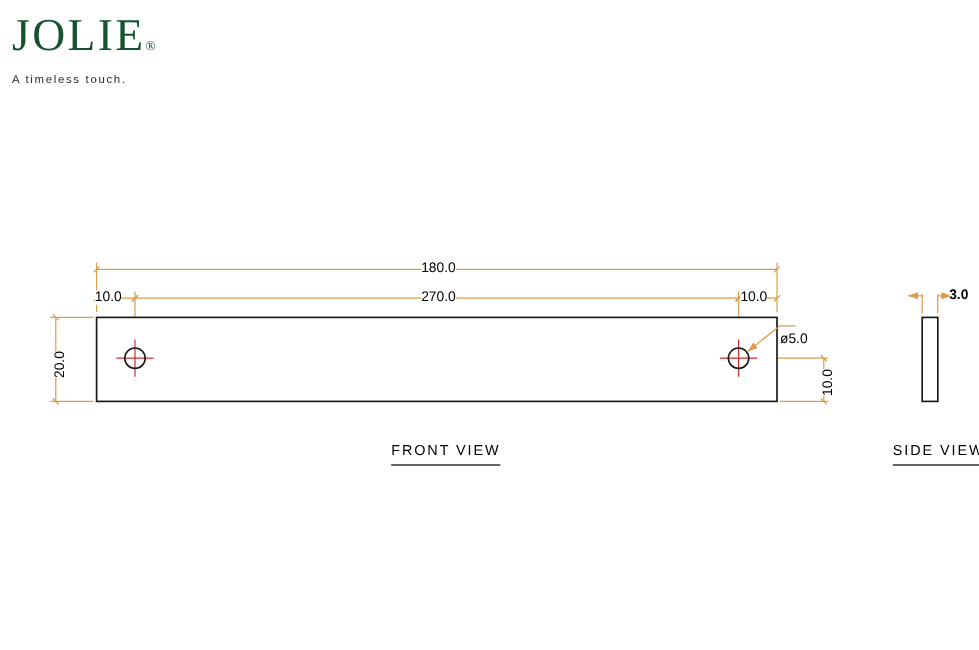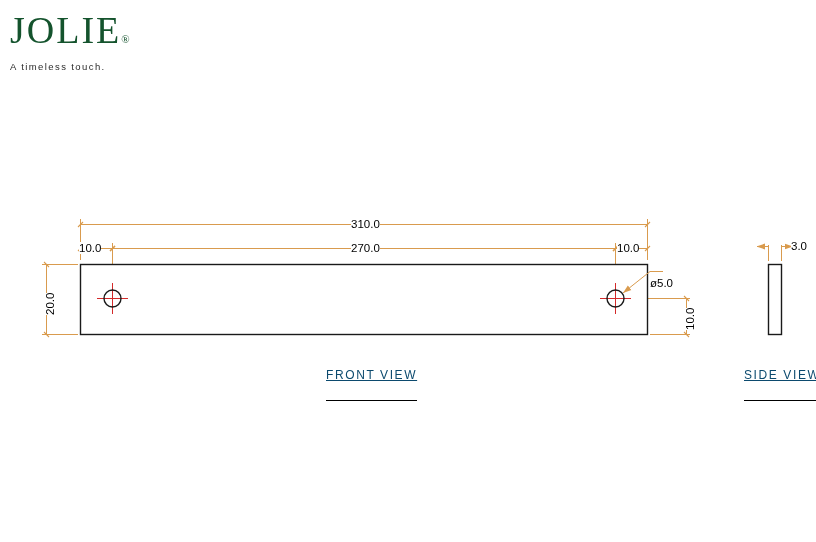--- a/index.html
+++ b/index.html
@@ -57,25 +57,24 @@
     width: 816px;
     height: 542px;
   }
 
   
   .view-caption {
     position: absolute;
     font-family: "Liberation Sans", sans-serif;
     font-size: 12px;
     letter-spacing: 1.6px;
-    color: #0c4a6e;
+    color: #000000;
     border-bottom: 1px solid #000;
-    padding-bottom: 18px;
+    padding-bottom: 5px;
     white-space: nowrap;
-    text-decoration: underline;
   }
   #front-view-caption { left: 326px; top: 368px; }
   #side-view-caption  { left: 744px; top: 368px; }
 
   
   .dim-text {
     position: absolute;
     font-family: "Liberation Sans", sans-serif;
     font-size: 11.5px;
     color: #000;
@@ -163,30 +162,30 @@
 
   <g stroke="#d99b4e" stroke-width="1" fill="none">
     <line x1="768.5" y1="261" x2="768.5" y2="245"></line>
     <line x1="781.5" y1="261" x2="781.5" y2="245"></line>
     <line x1="757" y1="246.5" x2="768.5" y2="246.5" marker-start="url(#arrow-start)"></line>
     <line x1="781.5" y1="246.5" x2="793" y2="246.5" marker-end="url(#arrow)"></line>
   </g>
   <rect x="768.5" y="264.5" width="13" height="70" fill="#ffffff" stroke="#1a1a1a" stroke-width="1.4"></rect>
 </svg>
 
-<div class="dim-text" style="left:351px; top:218px;">310.0</div>
+<div class="dim-text" style="left:351px; top:218px;">180.0</div>
 
 <div class="dim-text" style="left:351px; top:242px;">270.0</div>
 
 <div class="dim-text" style="left:79px; top:242px;">10.0</div>
 
 <div class="dim-text" style="left:617px; top:242px;">10.0</div>
 
 <div class="dim-text vertical" style="left:44px; top:315px;">20.0</div>
 
 <div class="dim-text vertical" style="left:684px; top:330px;">10.0</div>
 
 <div class="dim-text" style="left:650px; top:266px;margin-top:11px;">ø5.0</div>
 
-<div class="dim-text" style="left:791px; top:240px;">3.0</div>
+<div class="dim-text" style="left:791px; top:240px;font-weight:bold;">3.0</div>
 
 <div class="view-caption" id="front-view-caption">FRONT VIEW</div>
 <div class="view-caption" id="side-view-caption">SIDE VIEW</div>
 
 </body></html>

